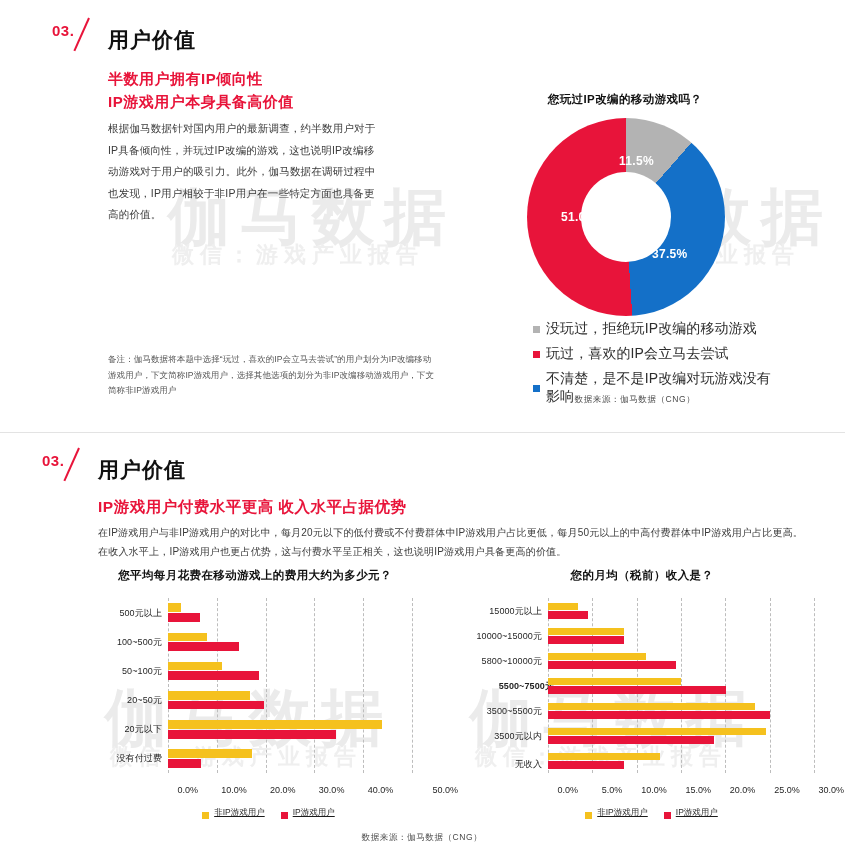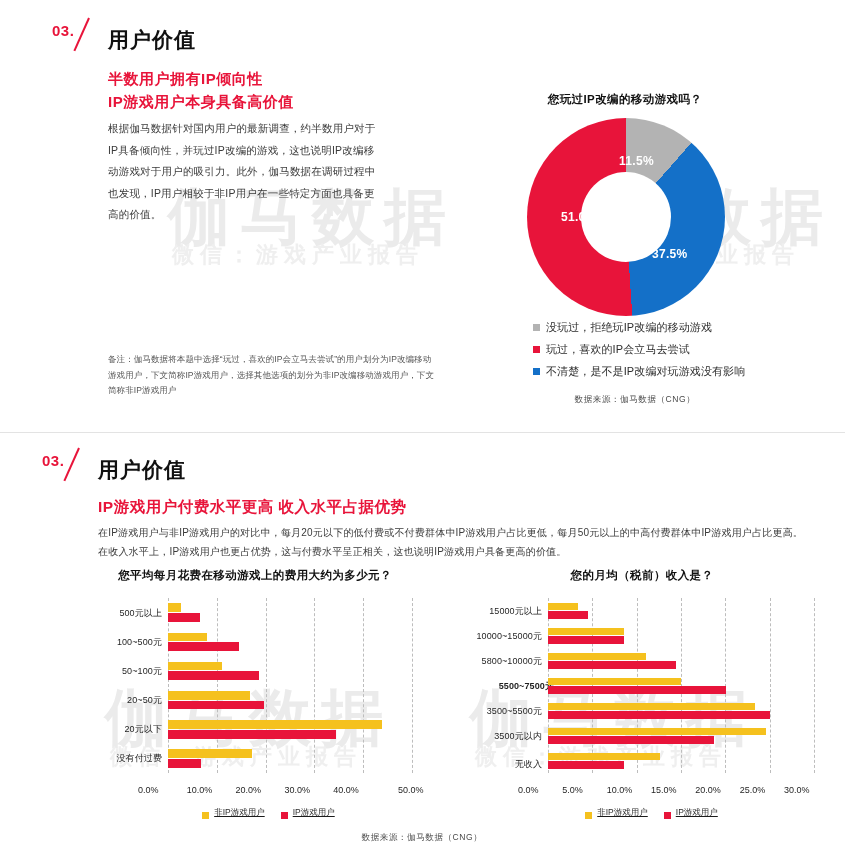--- a/index.html
+++ b/index.html
@@ -91,40 +91,40 @@
     font-size: 12px; font-weight: bold; color: #ffffff;
     letter-spacing: .3px;
   }
 
   .legend-v { position: absolute; }
   .legend-v .row {
     display: flex; align-items: center;
     margin-bottom: 7px;
   }
   .legend-v .sw { width: 7px; height: 7px; margin-right: 6px; flex: none; }
-  .legend-v .lb { font-size: 11px; color: #2d2d2d; letter-spacing: .1px; }
+  .legend-v .lb { font-size: 14px; color: #2d2d2d; letter-spacing: .1px; }
 
   
   .bchart { position: absolute; }
   .grid-line {
     position: absolute; top: 0; width: 0;
     border-left: 1px dashed #bdbdbd;
   }
   .cat-label {
     position: absolute; text-align: right;
     font-size: 9px; color: #1f1f1f; letter-spacing: .1px;
     white-space: nowrap;
   }
   .bar { position: absolute; height: 11px; }
   .bar.y { background: #f5c11e; }
   .bar.r { background: #e8143a; }
   .xtick {
     position: absolute;
     font-size: 9px; color: #1f1f1f;
-    text-align: left; white-space: nowrap;
+    text-align: right; white-space: nowrap;
   }
   .legend-h { position: absolute; display: flex; align-items: center; }
   .legend-h .item { display: flex; align-items: flex-end; margin-right: 16px; text-decoration: underline; }
   .legend-h .sw { width: 7px; height: 7px; margin-right: 5px; }
   .legend-h .lb { font-size: 8.5px; color: #2d2d2d; }
 </style>
 </head>
 <body>
 
 <div class="page">

